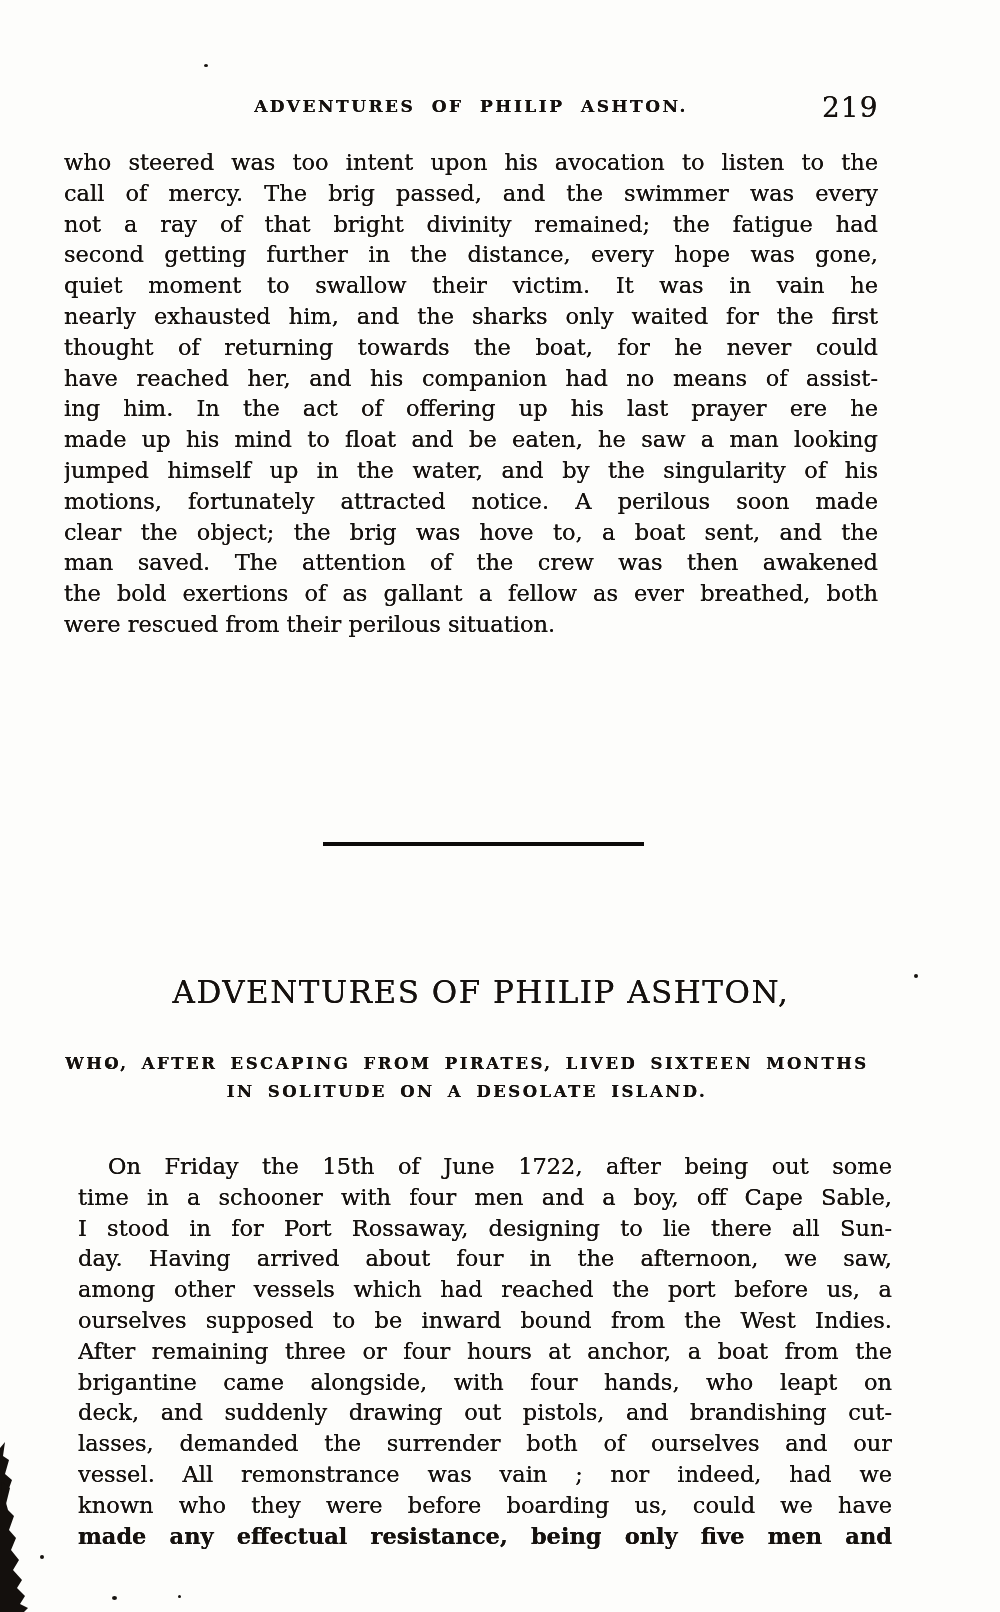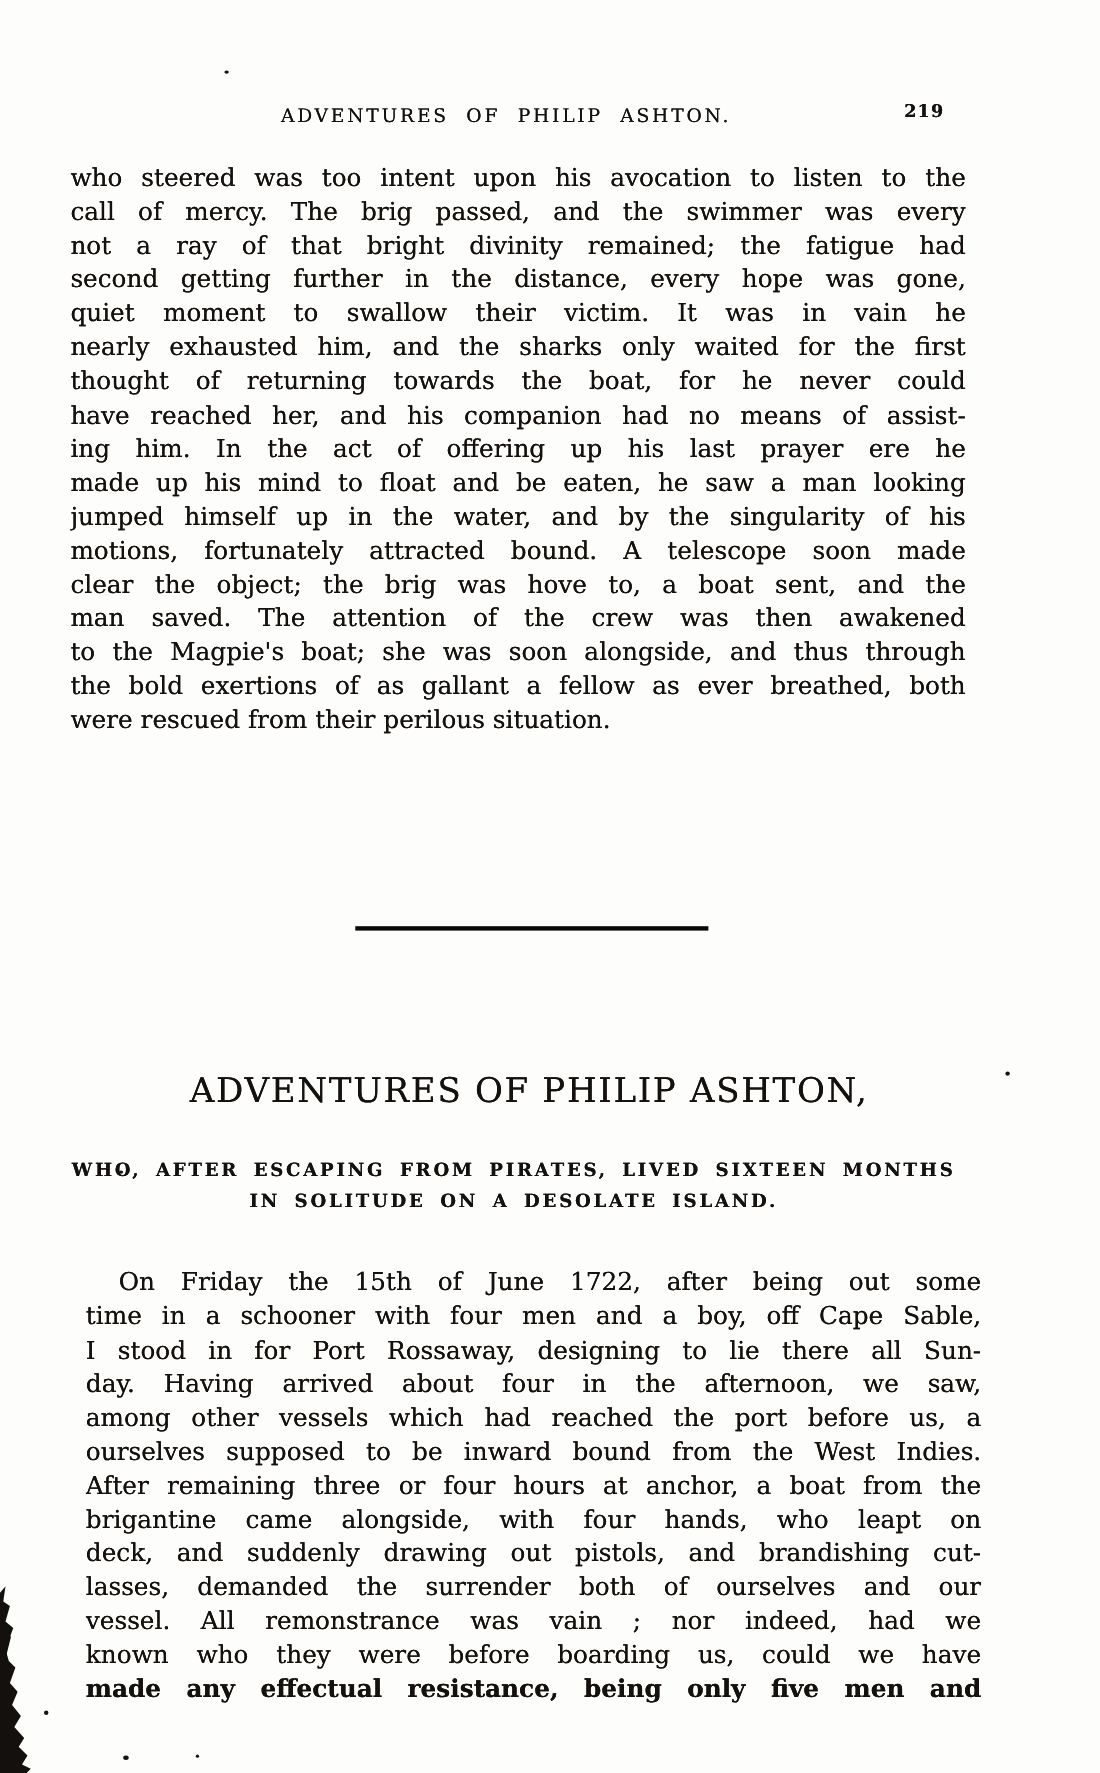--- a/index.html
+++ b/index.html
@@ -6,27 +6,27 @@
   :root{ --ink:#15110e; --paper:#fdfdfb; }
   .page{
     position:relative; width:1000px; height:1612px;
     background:var(--paper);
     font-family:"DejaVu Serif","Liberation Serif",serif;
     color:var(--ink);
     overflow:hidden;
     text-shadow:0 0 .45px currentColor;
   }
   .running-title{
-    position:absolute; top:96px; left:0; width:920px;
-    text-align:center; font-weight:normal; font-size:17px;
+    position:absolute; top:96px; left:11px; width:920px;
+    text-align:center; font-weight:bold; font-size:17px;
     letter-spacing:2.5px; word-spacing:8px;
   }
   .page-number{
     position:absolute; top:91px; left:822px;
-    font-weight:bold; font-size:16px; letter-spacing:1px;
+    font-weight:normal; font-size:28px; letter-spacing:1px;
   }
   .para{ position:absolute; left:64px; width:814px; font-size:22.5px; }
   .line{
     line-height:30.8px; height:30.8px; overflow:hidden;
     text-align:justify; text-align-last:justify;
   }
   .para1{ top:147px; }
   .para1 .line:first-child{ font-weight:normal; }
   .para1 .line:last-child{ text-align-last:left; }
   .para2{ top:1151px;margin-left:14px; }
@@ -64,24 +64,23 @@
       <div class="line">call of mercy.  The brig passed, and the swimmer was every</div>
       <div class="line">not a ray of that bright divinity remained; the fatigue had</div>
       <div class="line">second getting further in the distance, every hope was gone,</div>
       <div class="line">quiet moment to swallow their victim.  It was in vain he</div>
       <div class="line">nearly exhausted him, and the sharks only waited for the first</div>
       <div class="line">thought of returning towards the boat, for he never could</div>
       <div class="line">have reached her, and his companion had no means of assist-</div>
       <div class="line">ing him.  In the act of offering up his last prayer ere he</div>
       <div class="line">made up his mind to float and be eaten, he saw a man looking</div>
       <div class="line">jumped himself up in the water, and by the singularity of his</div>
-      <div class="line">motions, fortunately attracted bound.  A telescope soon made</div>
+      <div class="line">motions, fortunately attracted notice.  A perilous soon made</div>
       <div class="line">clear the object; the brig was hove to, a boat sent, and the</div>
       <div class="line">man saved.  The attention of the crew was then awakened</div>
-      <div class="line">to the Magpie's boat; she was soon alongside, and thus through</div>
       <div class="line">the bold exertions of as gallant a fellow as ever breathed, both</div>
       <div class="line">were rescued from their perilous situation.</div>
     </div>
 
   <div class="divider"></div>
 
   <h1 class="chapter-title">ADVENTURES OF PHILIP ASHTON,</h1>
 
   <div class="subline subline1">WHO, AFTER ESCAPING FROM PIRATES, LIVED SIXTEEN MONTHS</div>
 

